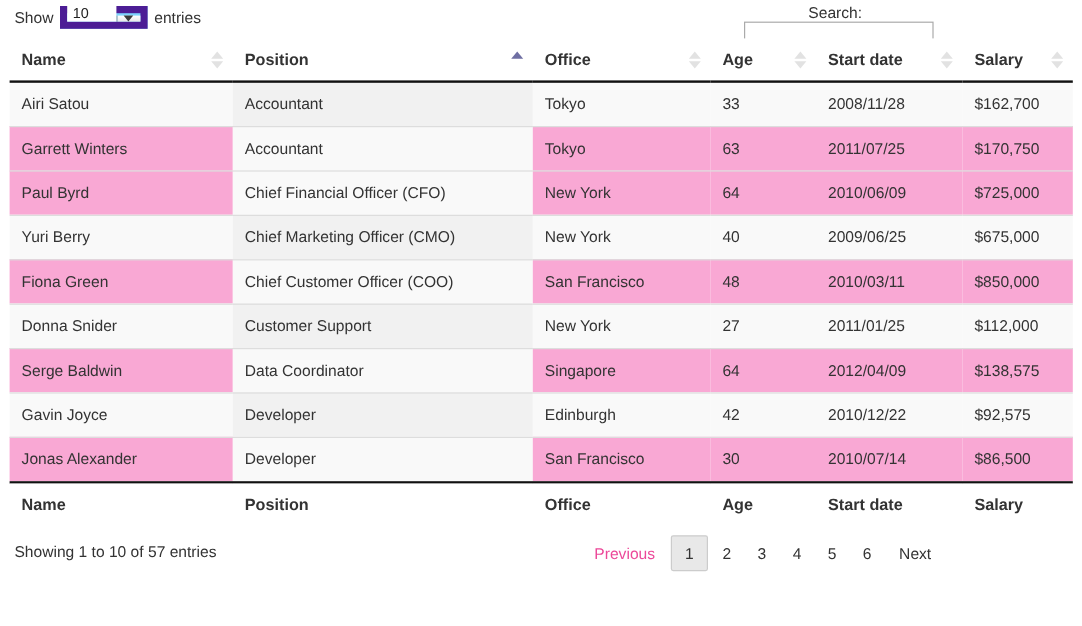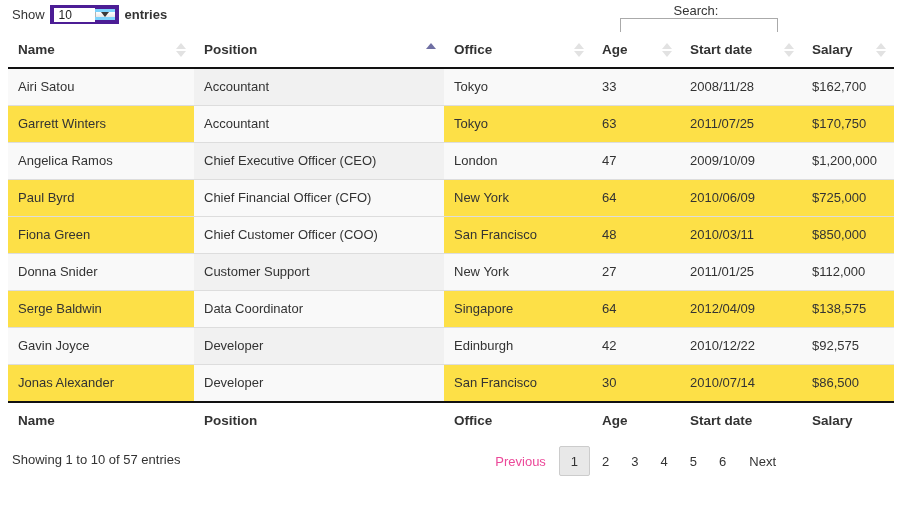--- a/index.html
+++ b/index.html
@@ -33,27 +33,27 @@
     position: absolute;
     left: 4px;
     top: 5px;
     font-size: 13px;
     color: #333;
     white-space: nowrap;
     display: flex;
     align-items: center;
   }
   .length-control .lbl-pre { margin-right: 5px; }
-  .length-control .lbl-post { margin-left: 6px; font-weight: bold; }
+  .length-control .lbl-post { margin-left: 6px; }
 
   .fake-select {
     display: inline-flex;
-    align-items: center;
+    align-items: flex-end;
     height: 19px;
-    border: 4px solid #4c1d95;
+    border: 6px solid #4c1d95;
     background: #7dd3fc;
     box-sizing: border-box;
     font-size: 12px;
   }
   .fake-select .sel-value {
     min-width: 30px;
     padding: 0 6px 0 5px;
     display: flex;
     align-items: center;
     justify-content: flex-start;
@@ -164,21 +164,21 @@
   tbody td {
     padding: 1px 10px;
     font-size: 13px;
     color: #333;
     border-top: 1px solid #dddddd;
     height: 37px;
     background: #ffffff;
   }
   tbody tr:first-child td { border-top: none; }
   tbody tr.odd td  { background: #f9f9f9; }
-  tbody tr.even td { background: #fde047; }
+  tbody tr.even td { background: #f9a8d4; }
   tbody tr.odd  td.sorted { background: #f1f1f1; }
   tbody tr.even td.sorted { background: #f9f9f9; }
   thead th.sorted, tfoot th.sorted { background: #ffffff; }
 
   td.num, th.num { text-align: right; }
   td.col-age { text-align: right; padding-right: 22px; }
   th.col-age .th-label { }
   td.col-salary { text-align: right; padding-right: 10px; }
 
   tbody tr:last-child td { border-bottom: none; }
@@ -340,35 +340,35 @@
           <td class="col-salary">$162,700</td>
         </tr>
         <tr class="even">
           <td class="col-name">Garrett Winters</td>
           <td class="col-position sorted">Accountant</td>
           <td class="col-office">Tokyo</td>
           <td class="col-age">63</td>
           <td class="col-start">2011/07/25</td>
           <td class="col-salary">$170,750</td>
         </tr>
-        <tr class="odd">
-          <td class="col-name">Angelica Ramos</td>
-          <td class="col-position sorted">Chief Executive Officer (CEO)</td>
-          <td class="col-office">London</td>
-          <td class="col-age">47</td>
-          <td class="col-start">2009/10/09</td>
-          <td class="col-salary">$1,200,000</td>
-        </tr>
         <tr class="even">
           <td class="col-name">Paul Byrd</td>
           <td class="col-position sorted">Chief Financial Officer (CFO)</td>
           <td class="col-office">New York</td>
           <td class="col-age">64</td>
           <td class="col-start">2010/06/09</td>
           <td class="col-salary">$725,000</td>
+        </tr>
+        <tr class="odd">
+          <td class="col-name">Yuri Berry</td>
+          <td class="col-position sorted">Chief Marketing Officer (CMO)</td>
+          <td class="col-office">New York</td>
+          <td class="col-age">40</td>
+          <td class="col-start">2009/06/25</td>
+          <td class="col-salary">$675,000</td>
         </tr>
         <tr class="even">
           <td class="col-name">Fiona Green</td>
           <td class="col-position sorted">Chief Customer Officer (COO)</td>
           <td class="col-office">San Francisco</td>
           <td class="col-age">48</td>
           <td class="col-start">2010/03/11</td>
           <td class="col-salary">$850,000</td>
         </tr>
         <tr class="odd">

